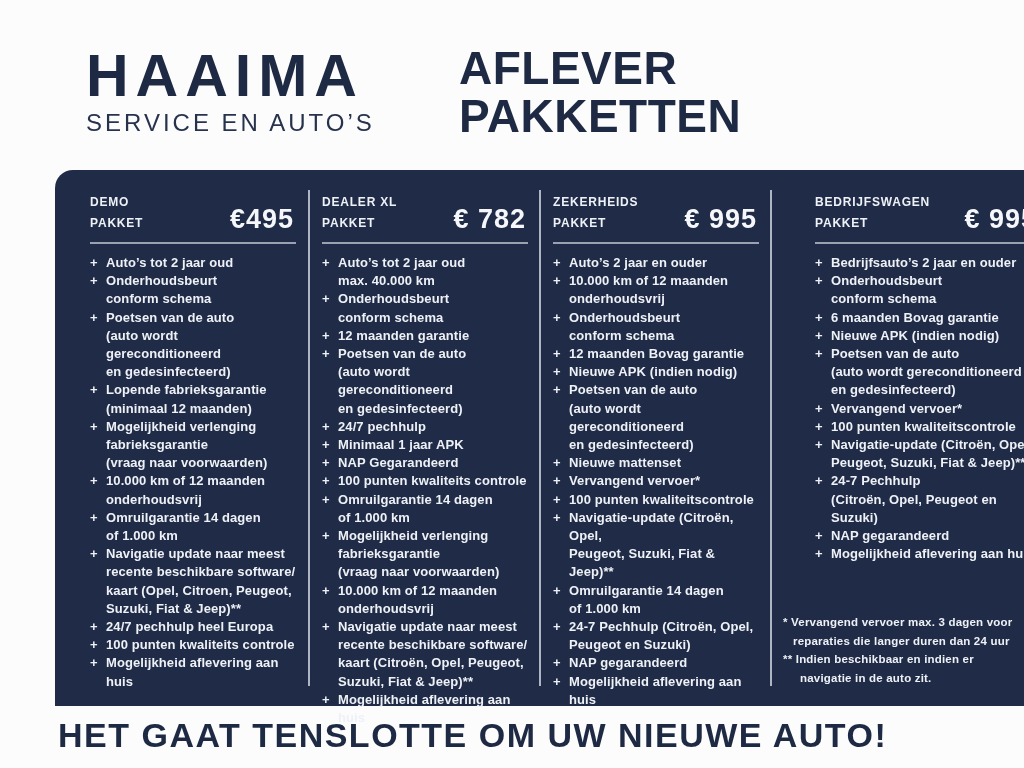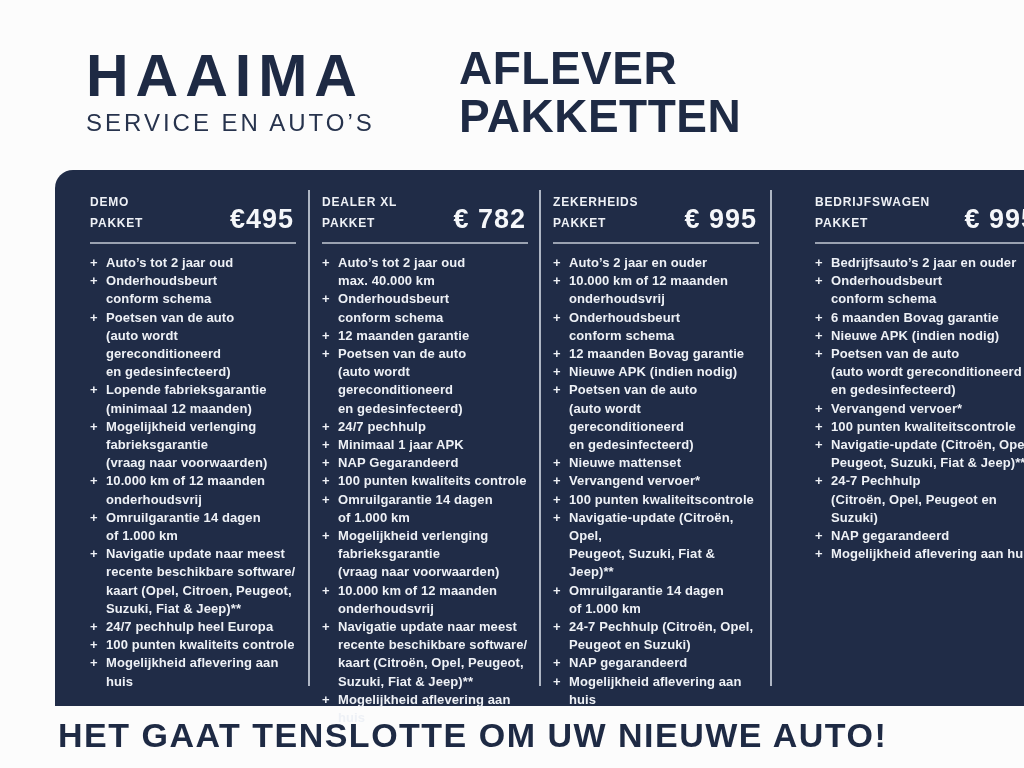--- a/index.html
+++ b/index.html
@@ -101,20 +101,24 @@
   <div class="page-title">
     <div>AFLEVER</div>
     <div>PAKKETTEN</div>
   </div>
 </header>
 
 <section class="panel" id="packages-panel">
   <div class="divider d1"></div>
   <div class="divider d2"></div>
   <div class="divider d3"></div>
+  <div class="footnotes" id="footnotes">
+      <div class="footnote"><span class="fn-first">* Vervangend vervoer max. 3 dagen voor</span><span class="fn-cont">reparaties die langer duren dan 24 uur</span></div>
+      <div class="footnote"><span class="fn-first">** Indien beschikbaar en indien er</span><span class="fn-cont">navigatie in de auto zit.</span></div>
+    </div>
 <div class="col col-1">
       <div class="col-head">
         <div class="pkg-name">DEMO<br>PAKKET</div>
         <div class="pkg-price">€495</div>
       </div>
       <div class="head-rule"></div>
       <ul class="features">
         <li><span class="plus">+</span><span class="lines">Auto’s tot 2 jaar oud</span></li>
         <li><span class="plus">+</span><span class="lines">Onderhoudsbeurt<br>conform schema</span></li>
         <li><span class="plus">+</span><span class="lines">Poetsen van de auto<br>(auto wordt gereconditioneerd<br>en gedesinfecteerd)</span></li>

